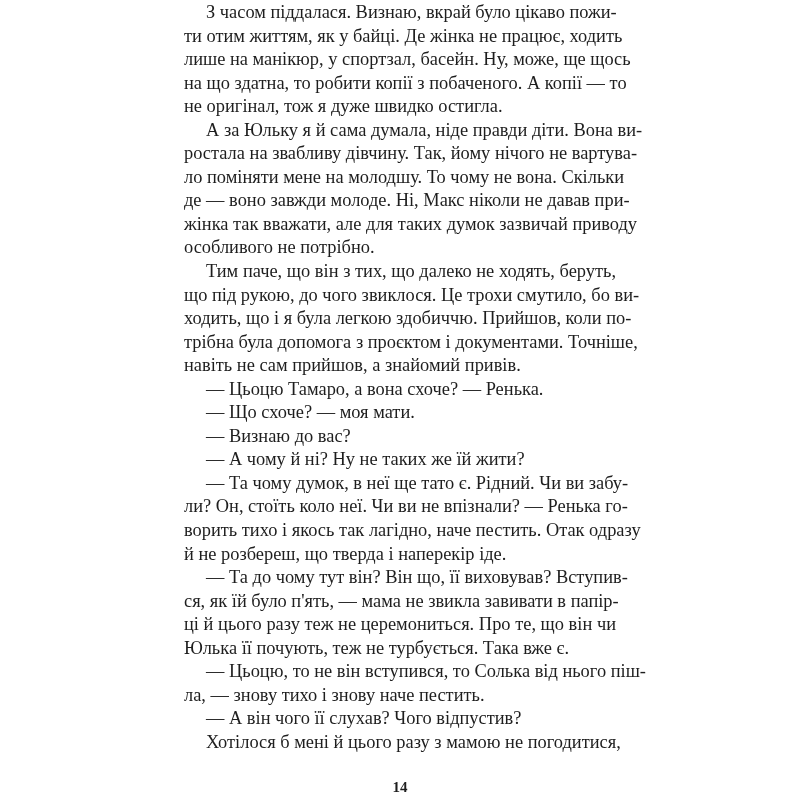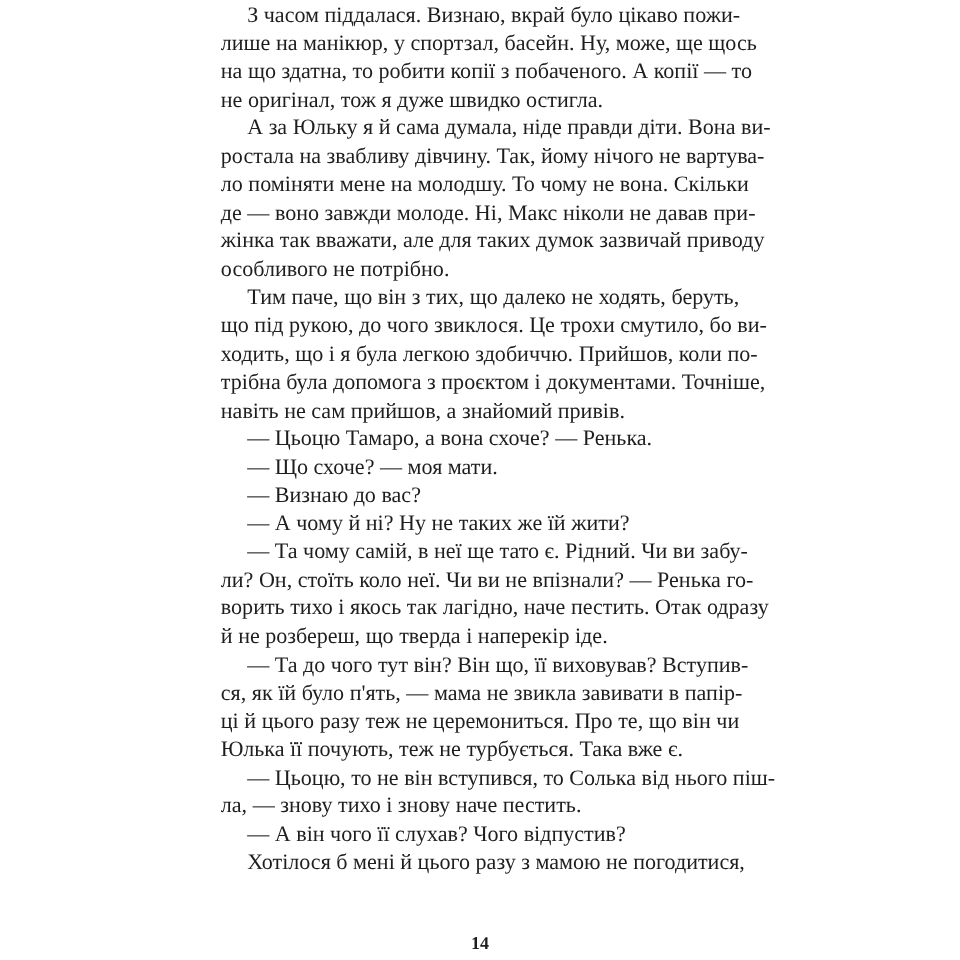--- a/index.html
+++ b/index.html
@@ -18,43 +18,44 @@
     position: absolute; left: 0; width: 800px; top: 779px; text-align: center;
     font-family: "Liberation Serif", "DejaVu Serif", serif; font-weight: bold;
     font-size: 15px; color: #1e1e1e;
   }
 </style>
 </head>
 <body>
 
 <div class="page" id="page-body">
     <span class="line indent">З часом піддалася. Визнаю, вкрай було цікаво пожи-</span>
+    <span class="line">ти отим життям, як у байці. Де жінка не працює, ходить</span>
     <span class="line">лише на манікюр, у спортзал, басейн. Ну, може, ще щось</span>
     <span class="line">на що здатна, то робити копії з побаченого. А копії — то</span>
     <span class="line last">не оригінал, тож я дуже швидко остигла.</span>
     <span class="line indent">А за Юльку я й сама думала, ніде правди діти. Вона ви-</span>
     <span class="line">ростала на звабливу дівчину. Так, йому нічого не вартува-</span>
     <span class="line">ло поміняти мене на молодшу. То чому не вона. Скільки</span>
     <span class="line">де — воно завжди молоде. Ні, Макс ніколи не давав при-</span>
     <span class="line">жінка так вважати, але для таких думок зазвичай приводу</span>
     <span class="line last">особливого не потрібно.</span>
     <span class="line indent">Тим паче, що він з тих, що далеко не ходять, беруть,</span>
     <span class="line">що під рукою, до чого звиклося. Це трохи смутило, бо ви-</span>
     <span class="line">ходить, що і я була легкою здобиччю. Прийшов, коли по-</span>
     <span class="line">трібна була допомога з проєктом і документами. Точніше,</span>
     <span class="line last">навіть не сам прийшов, а знайомий привів.</span>
     <span class="line indent last">— Цьоцю Тамаро, а вона схоче? — Ренька.</span>
     <span class="line indent last">— Що схоче? — моя мати.</span>
     <span class="line indent last">— Визнаю до вас?</span>
     <span class="line indent last">— А чому й ні? Ну не таких же їй жити?</span>
-    <span class="line indent">— Та чому самій, в неї ще тато є. Рідний. Чи ви забу-</span>
+    <span class="line indent">— Та чому думок, в неї ще тато є. Рідний. Чи ви забу-</span>
     <span class="line">ли? Он, стоїть коло неї. Чи ви не впізнали? — Ренька го-</span>
     <span class="line">ворить тихо і якось так лагідно, наче пестить. Отак одразу</span>
     <span class="line last">й не розбереш, що тверда і наперекір іде.</span>
-    <span class="line indent">— Та до чого тут він? Він що, її виховував? Вступив-</span>
+    <span class="line indent">— Та до чому тут він? Він що, її виховував? Вступив-</span>
     <span class="line">ся, як їй було п'ять, — мама не звикла завивати в папір-</span>
     <span class="line">ці й цього разу теж не церемониться. Про те, що він чи</span>
     <span class="line last">Юлька її почують, теж не турбується. Така вже є.</span>
     <span class="line indent">— Цьоцю, то не він вступився, то Солька від нього піш-</span>
     <span class="line last">ла, — знову тихо і знову наче пестить.</span>
     <span class="line indent last">— А він чого її слухав? Чого відпустив?</span>
     <span class="line indent">Хотілося б мені й цього разу з мамою не погодитися,</span>
   </div>
 <div class="page-number">14</div>
 

